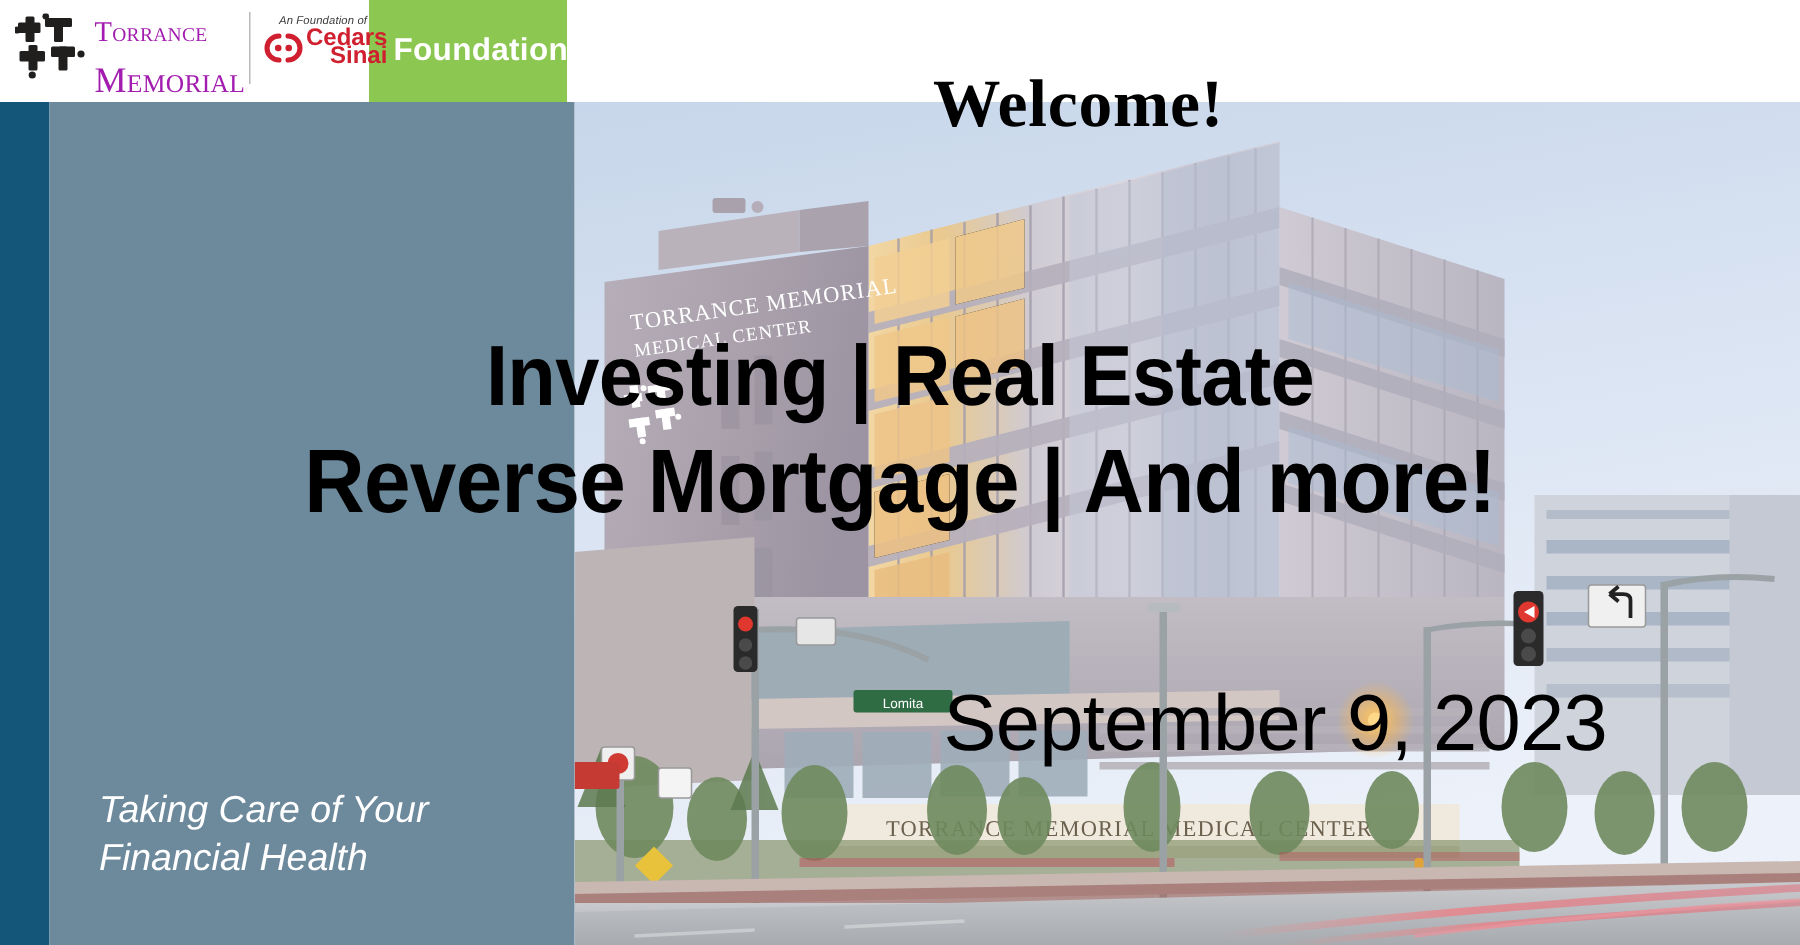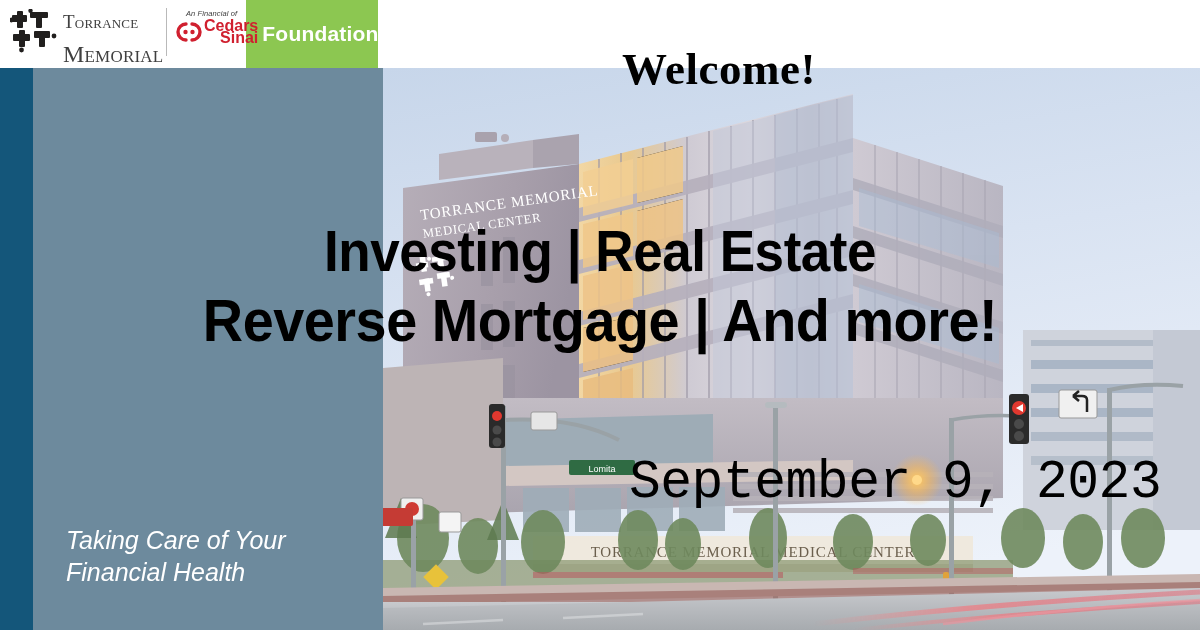--- a/index.html
+++ b/index.html
@@ -11,21 +11,21 @@
 
   
   .header { position:absolute; left:0; top:0; width:1200px; height:68px; background:#ffffff; z-index:40; }
   .header-white { position:absolute; left:0; top:0; width:246px; height:68px; background:#ffffff; }
   .header-green { position:absolute; left:246px; top:0; width:132px; height:68px; background:#8cc751; }
 
   
   .tm-mark { position:absolute; left:10px; top:9px; width:48px; height:44px; }
 
   .tm-wordmark { position:absolute; left:63px; top:11px; width:95px; height:44px;
-                 font-family:"Liberation Serif", serif; color:#404040; }
+                 font-family:"Liberation Serif", serif; color:#a21caf; }
   .tm-wordmark .l1 { display:block; font-size:19px; letter-spacing:.2px; line-height:21px;
                      font-variant:small-caps; white-space:nowrap; }
   .tm-wordmark .l2 { display:block; font-size:24px; letter-spacing:.2px; line-height:21px;
                      font-variant:small-caps; white-space:nowrap;margin-top:12px; }
 
   .hdr-divider { position:absolute; left:166px; top:8px; width:1px; height:48px; background:#b9b9b9; }
 
   .cedars { position:absolute; left:176px; top:9px; width:64px; height:46px; }
   .cedars-tag { position:absolute; left:10px; top:0; font-size:7.5px; color:#3a3a3a;
                 font-style:italic; white-space:nowrap; letter-spacing:.1px; }
@@ -56,21 +56,21 @@
   .welcome { left:622px; top:33px; font-family:Liberation Serif, serif;
              font-size:45px; font-weight:bold; line-height:72px; letter-spacing:.5px; }
 
   .headline { left:0px; top:216px; width:1200px; text-align:center;
               font-family:"Liberation Sans", sans-serif; font-weight:bold;
               font-size:57px; line-height:70px; letter-spacing:-0.5px;
               transform:scaleX(0.93); transform-origin:50% 50%; }
   .headline .hl { display:block; white-space:nowrap; }
   .headline .hl2 { font-size:60px; }
 
-  .datetext { left:629px; top:452px; font-family:Liberation Mono, monospace;
+  .datetext { left:629px; top:452px; font-family:Liberation Sans, sans-serif;
               font-size:53px; font-weight:400; line-height:62px; letter-spacing:-0.5px; }
 </style>
 </head>
 <body>
 
 <div class="canvas">
 
   <div class="photo">
     <svg viewBox="0 0 817 562" xmlns="http://www.w3.org/2000/svg" aria-hidden="true">
       <defs>
@@ -401,21 +401,21 @@
     </div>
 
     <div class="tm-wordmark">
       <span class="l1">Torrance</span>
       <span class="l2">Memorial</span>
     </div>
 
     <div class="hdr-divider"></div>
 
     <div class="cedars">
-      <div class="cedars-tag">An Financial of</div>
+      <div class="cedars-tag">An Foundation of</div>
       <div class="cedars-loop">
         <svg viewBox="0 0 26 22" xmlns="http://www.w3.org/2000/svg" aria-hidden="true">
           <path d="M10 3 A8 8 0 1 0 10 19" stroke="#d0202f" stroke-width="3.4" fill="none" stroke-linecap="round"></path>
           <path d="M16 19 A8 8 0 1 0 16 3" stroke="#d0202f" stroke-width="3.4" fill="none" stroke-linecap="round"></path>
           <circle cx="9.5" cy="11" r="2.2" fill="#d0202f"></circle>
           <circle cx="16.5" cy="11" r="2.2" fill="#d0202f"></circle>
         </svg>
       </div>
       <div class="cedars-name">
         <span class="s1">Cedars</span>

